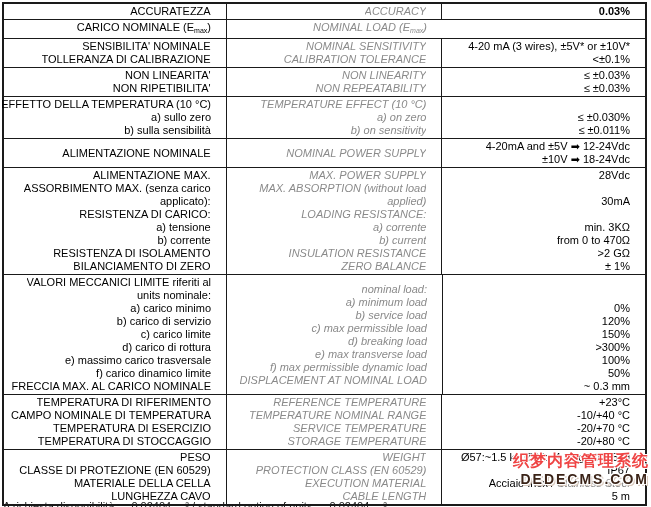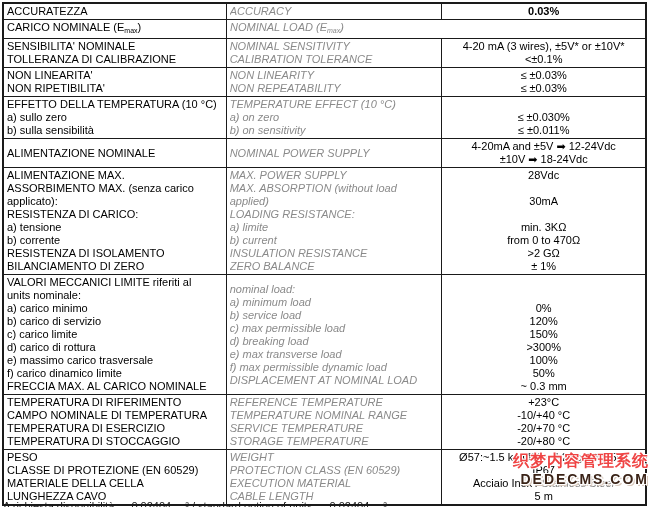--- a/index.html
+++ b/index.html
@@ -16,22 +16,22 @@
     background:#fff;
   }
   .row{
     display:flex;
     border-top:1px solid #1a1a1a;
   }
   .row:first-child{border-top:none;}
   .cell{
     display:flex;flex-direction:column;justify-content:center;
     box-sizing:border-box;
-    padding:1px 3px;
-    font-size:11px;line-height:13px;
+    padding:1px 15px;
+    font-size:11px;line-height:13px;align-items:flex-end;
   }
   .cell.it{width:222px;color:#000;}
   .cell.en{width:216px;color:#8a8a8a;font-style:italic;border-left:1px solid #1a1a1a;}
   .cell.val{width:204px;color:#000;text-align:center;border-left:1px solid #1a1a1a;}
   .line{white-space:nowrap;overflow:hidden;}
   .line sub{font-size:7px;vertical-align:-2px;}
   .line .b{font-weight:bold;}
   .line .ital{font-style:italic;color:#8a8a8a;}
   .footnote{
     position:absolute;left:3px;top:500px;width:640px;
@@ -144,21 +144,21 @@
         <div class="line">a) tensione</div>
         <div class="line">b) corrente</div>
         <div class="line">RESISTENZA DI ISOLAMENTO</div>
         <div class="line">BILANCIAMENTO DI ZERO</div>
       </div>
       <div class="cell en">
         <div class="line">MAX. POWER SUPPLY</div>
         <div class="line">MAX. ABSORPTION (without load</div>
         <div class="line">applied)</div>
         <div class="line">LOADING RESISTANCE:</div>
-        <div class="line">a) limite</div>
+        <div class="line">a) corrente</div>
         <div class="line">b) current</div>
         <div class="line">INSULATION RESISTANCE</div>
         <div class="line">ZERO BALANCE</div>
       </div>
       <div class="cell val">
         <div class="line">28Vdc</div>
         <div class="line">&nbsp;</div>
         <div class="line">30mA</div>
         <div class="line">&nbsp;</div>
         <div class="line">min. 3KΩ</div>

